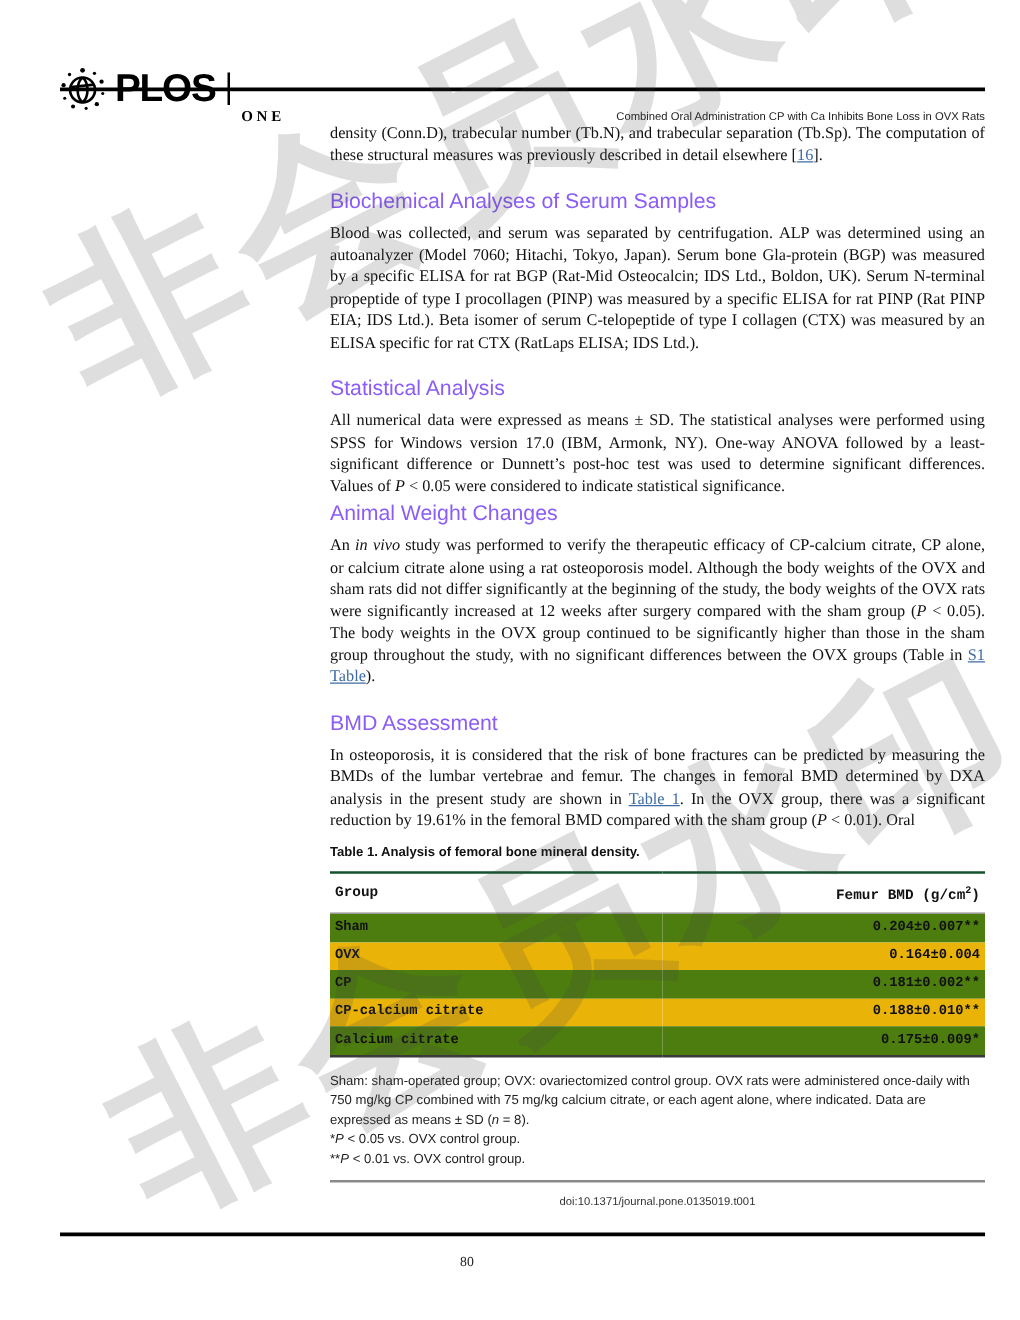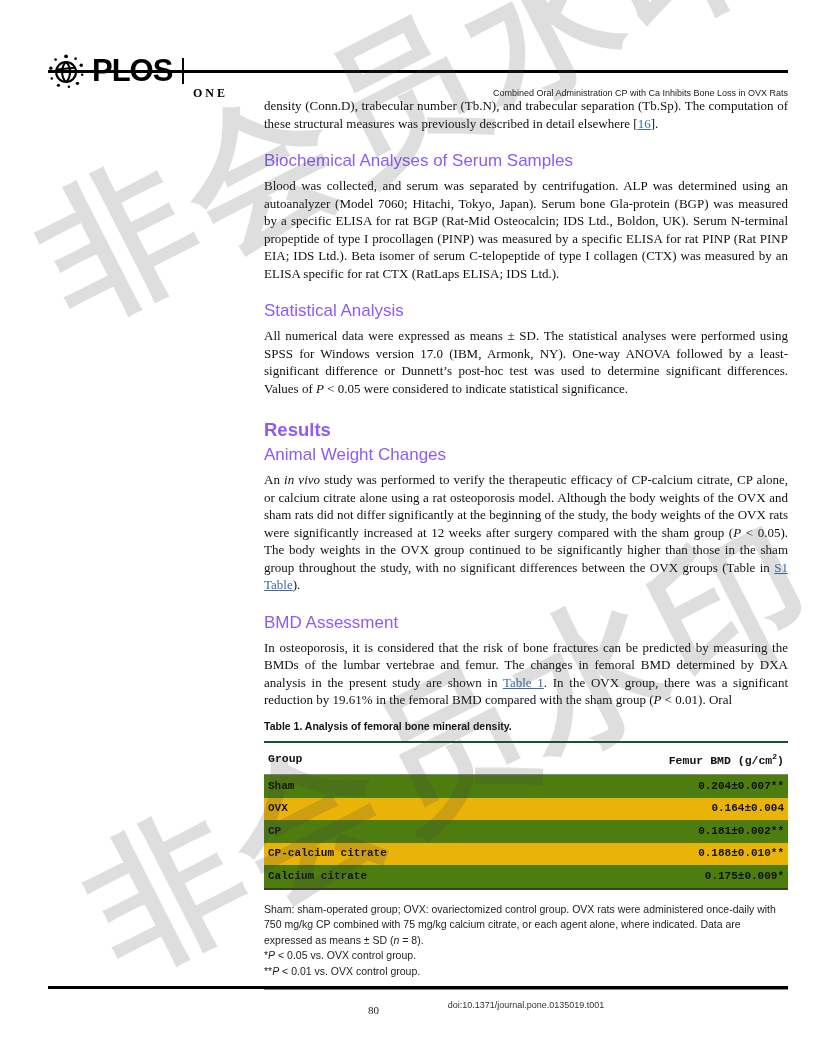--- a/index.html
+++ b/index.html
@@ -110,21 +110,20 @@
 
   <div class="content">
     <p><span>density (Conn.D), trabecular number (Tb.N), and trabecular separation (Tb.Sp). The computation of these structural measures was previously described in detail elsewhere [</span><span class="seg-a">16</span><span>].</span></p>
 
     <h3>Biochemical Analyses of Serum Samples</h3>
     <p class="pspace"><span>Blood was collected, and serum was separated by centrifugation. ALP was determined using an autoanalyzer (Model 7060; Hitachi, Tokyo, Japan). Serum bone Gla-protein (BGP) was measured by a specific ELISA for rat BGP (Rat-Mid Osteocalcin; IDS Ltd., Boldon, UK). Serum N-terminal propeptide of type I procollagen (PINP) was measured by a specific ELISA for rat PINP (Rat PINP EIA; IDS Ltd.). Beta isomer of serum C-telopeptide of type I collagen (CTX) was measured by an ELISA specific for rat CTX (RatLaps ELISA; IDS Ltd.).</span></p>
 
     <h3>Statistical Analysis</h3>
     <p class="pspace"><span>All numerical data were expressed as means ± SD. The statistical analyses were performed using SPSS for Windows version 17.0 (IBM, Armonk, NY). One-way ANOVA followed by a least-significant difference or Dunnett’s post-hoc test was used to determine significant differences. Values of </span><span class="seg-i">P</span><span> &lt; 0.05 were considered to indicate statistical significance.</span></p>
 
-    <h2>Results</h2>
     <h3 class="sub">Animal Weight Changes</h3>
     <p class="pspace"><span>An </span><span class="seg-i">in vivo</span><span> study was performed to verify the therapeutic efficacy of CP-calcium citrate, CP alone, or calcium citrate alone using a rat osteoporosis model. Although the body weights of the OVX and sham rats did not differ significantly at the beginning of the study, the body weights of the OVX rats were significantly increased at 12 weeks after surgery compared with the sham group (</span><span class="seg-i">P</span><span> &lt; 0.05). The body weights in the OVX group continued to be significantly higher than those in the sham group throughout the study, with no significant differences between the OVX groups (Table in </span><span class="seg-a">S1 Table</span><span>).</span></p>
 
     <h3>BMD Assessment</h3>
     <p class="pspace"><span>In osteoporosis, it is considered that the risk of bone fractures can be predicted by measuring the BMDs of the lumbar vertebrae and femur. The changes in femoral BMD determined by DXA analysis in the present study are shown in </span><span class="seg-a">Table 1</span><span>. In the OVX group, there was a significant reduction by 19.61% in the femoral BMD compared with the sham group (</span><span class="seg-i">P</span><span> &lt; 0.01). Oral</span></p>
 
     <div class="tbl-caption">Table 1. Analysis of femoral bone mineral density.</div>
     <table class="bmd">
       <thead>
         <tr>

